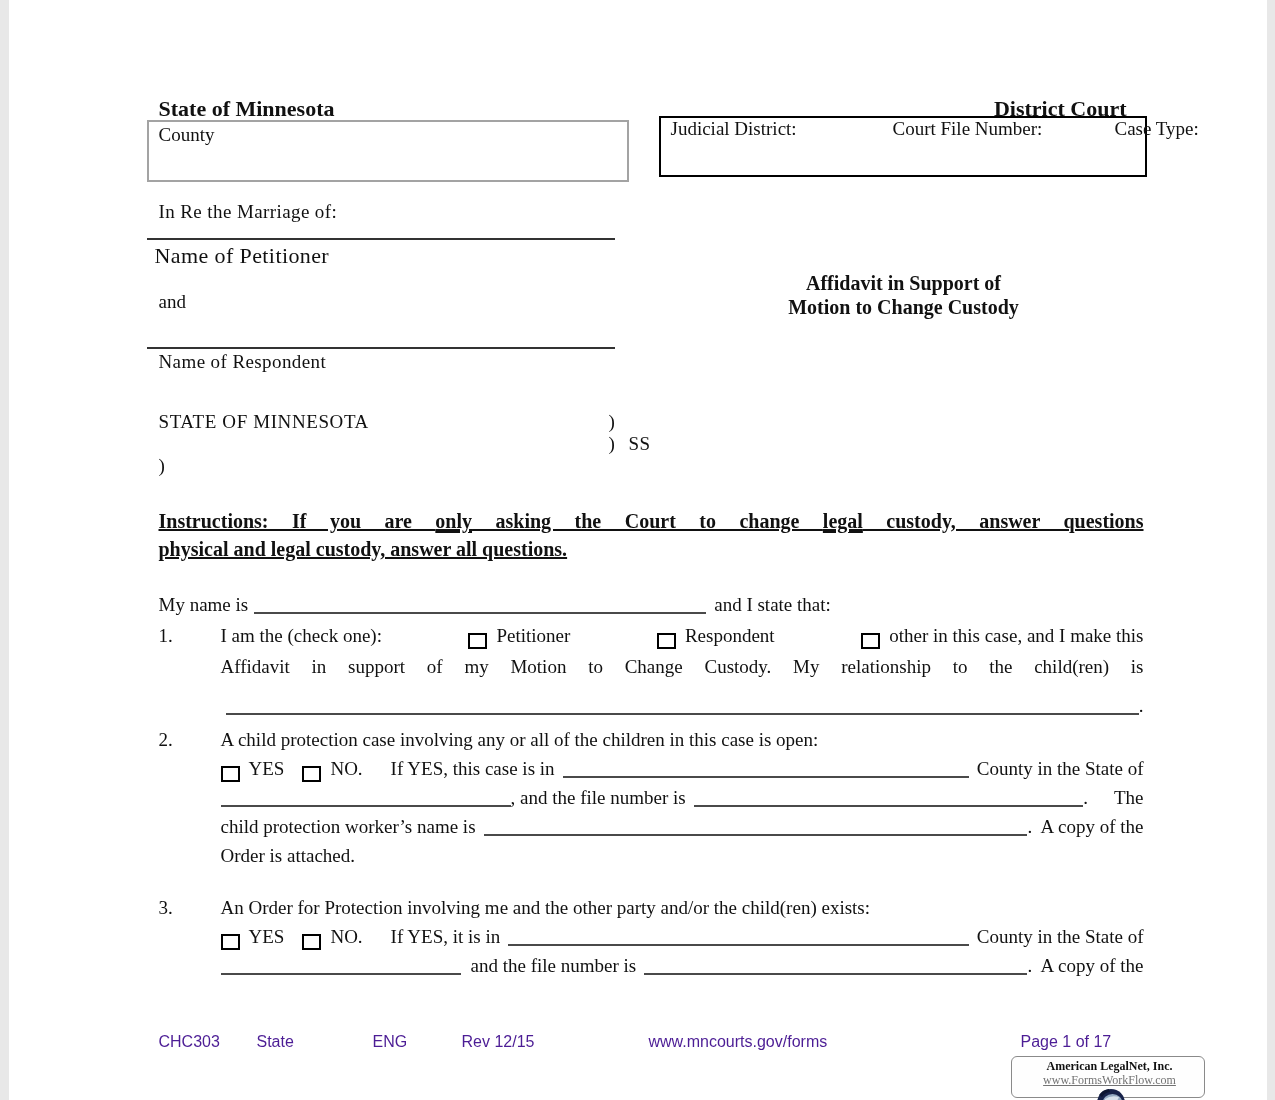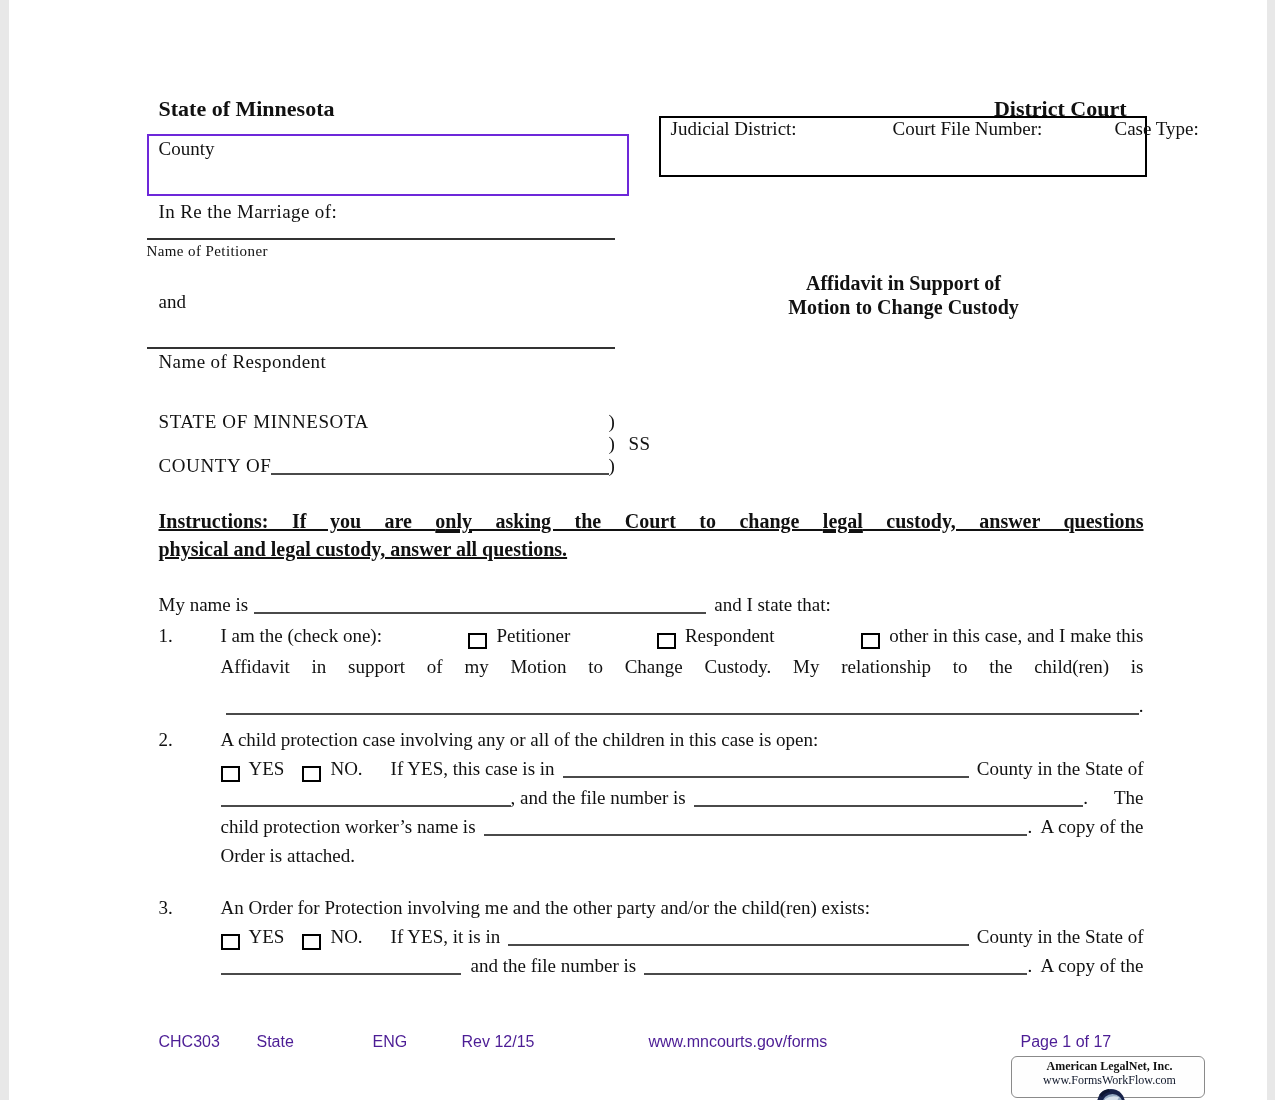--- a/index.html
+++ b/index.html
@@ -21,37 +21,37 @@
   }
   .u { text-decoration:underline; text-underline-offset:3px; }
   .stretch { text-align:justify; text-align-last:justify; }
 
   
   .hdr-state { position:absolute; left:150px; top:96px; font-weight:bold; font-size:22px; }
   .hdr-court { position:absolute; right:140px; top:96px; font-weight:bold; font-size:22px; }
 
   
   .county-box {
-    position:absolute; left:138px; top:134px; width:468px; height:56px;
-    border:2px solid #6d28d9; font-size:19px; padding:2px 0 0 10px; box-sizing:content-box;
+    position:absolute; left:138px; top:120px; width:468px; height:56px;
+    border:2px solid #a3a3a3; font-size:19px; padding:2px 0 0 10px; box-sizing:content-box;
   }
   .court-box {
     position:absolute; left:650px; top:116px; width:488px; height:61px;
     border:2px solid #000; font-size:19px; display:flex; flex-direction:row;
     justify-content:space-between; padding:1px 0 2px 10px; box-sizing:border-box;
   }
   .court-row { display:flex; align-items:baseline; line-height:19px; }
   .court-label { width:218px; flex:0 0 auto; }
   .court-value { flex:1 1 auto; margin-right:4px; }
   .court-value.lined { border-bottom:2px solid #555; height:16px; align-self:flex-end; }
 
   
   .in-re { position:absolute; left:150px; top:201px; font-size:19px; letter-spacing:0.4px; }
   .cap-line1 { position:absolute; left:138px; top:238px; width:468px; border-top:2px solid #333; }
-  .petitioner { position:absolute; left:138px; top:243px; font-size:15px; letter-spacing:0.4px; }
+  .petitioner { position:absolute; left:146px; top:243px; font-size:22px; letter-spacing:0.4px; }
   .conj { position:absolute; left:150px; top:291px; font-size:19px; }
   .cap-line2 { position:absolute; left:138px; top:347px; width:468px; border-top:2px solid #333; }
   .respondent { position:absolute; left:150px; top:351px; font-size:19px; letter-spacing:0.4px; }
   .doc-title {
     position:absolute; left:700px; top:271px; width:390px; text-align:center;
     font-weight:bold; font-size:20px; line-height:24px;
   }
 
   
   .venue { position:absolute; left:150px; top:411px; width:520px; font-size:19px; letter-spacing:0.6px; }
@@ -93,21 +93,21 @@
   .f-rev { left:453px; } .f-url { left:640px; } .f-page { left:1012px; }
 
   
   .badge {
     position:absolute; left:1002px; top:1056px; width:194px; height:42px;
     border:1.5px solid #8a8a8a; border-radius:6px; background:#fefefe;
     display:flex; align-items:center; padding:2px 4px 2px 8px; box-sizing:border-box;flex-direction:column;
   }
   .badge-text { flex:1 1 auto; text-align:center; line-height:14px; }
   .badge-company { font-weight:bold; font-size:12px; font-family:"Liberation Serif", serif; }
-  .badge-link { font-size:12px; color:#0f172a; font-family:"Liberation Serif", serif; }
+  .badge-link { font-size:12px; color:#737373; text-decoration:underline; font-family:"Liberation Serif", serif; }
   .badge-globe { flex:0 0 auto; margin-left:3px; }
 </style>
 </head>
 <body>
 
 <div class="page">
 
   <div class="hdr-state">State of Minnesota</div>
   <div class="hdr-court">District Court</div>
 
@@ -146,24 +146,20 @@
     <div class="venue-row">
       <span class="venue-col1">STATE OF MINNESOTA</span>
       <span>)</span>
     </div>
     <div class="venue-row">
       <span class="venue-col1"></span>
       <span>)</span>
       <span class="venue-ss">SS</span>
     </div>
     <div class="venue-row">
-      <span class="venue-col1">
-        <span class="seg">COUNTY OF</span>
-        <span class="blank grow"></span>
-      </span>
       <span>)</span>
     </div>
   </div>
 
   <div class="instructions">
     <div class="instr-line stretch">
       <span>Instructions:  If you are </span><span class="u">only</span><span> asking the Court to change </span><span class="u">legal</span><span> custody, answer questions</span>
     </div>
     <div class="instr-line">physical and legal custody, answer all questions.</div>
   </div>

